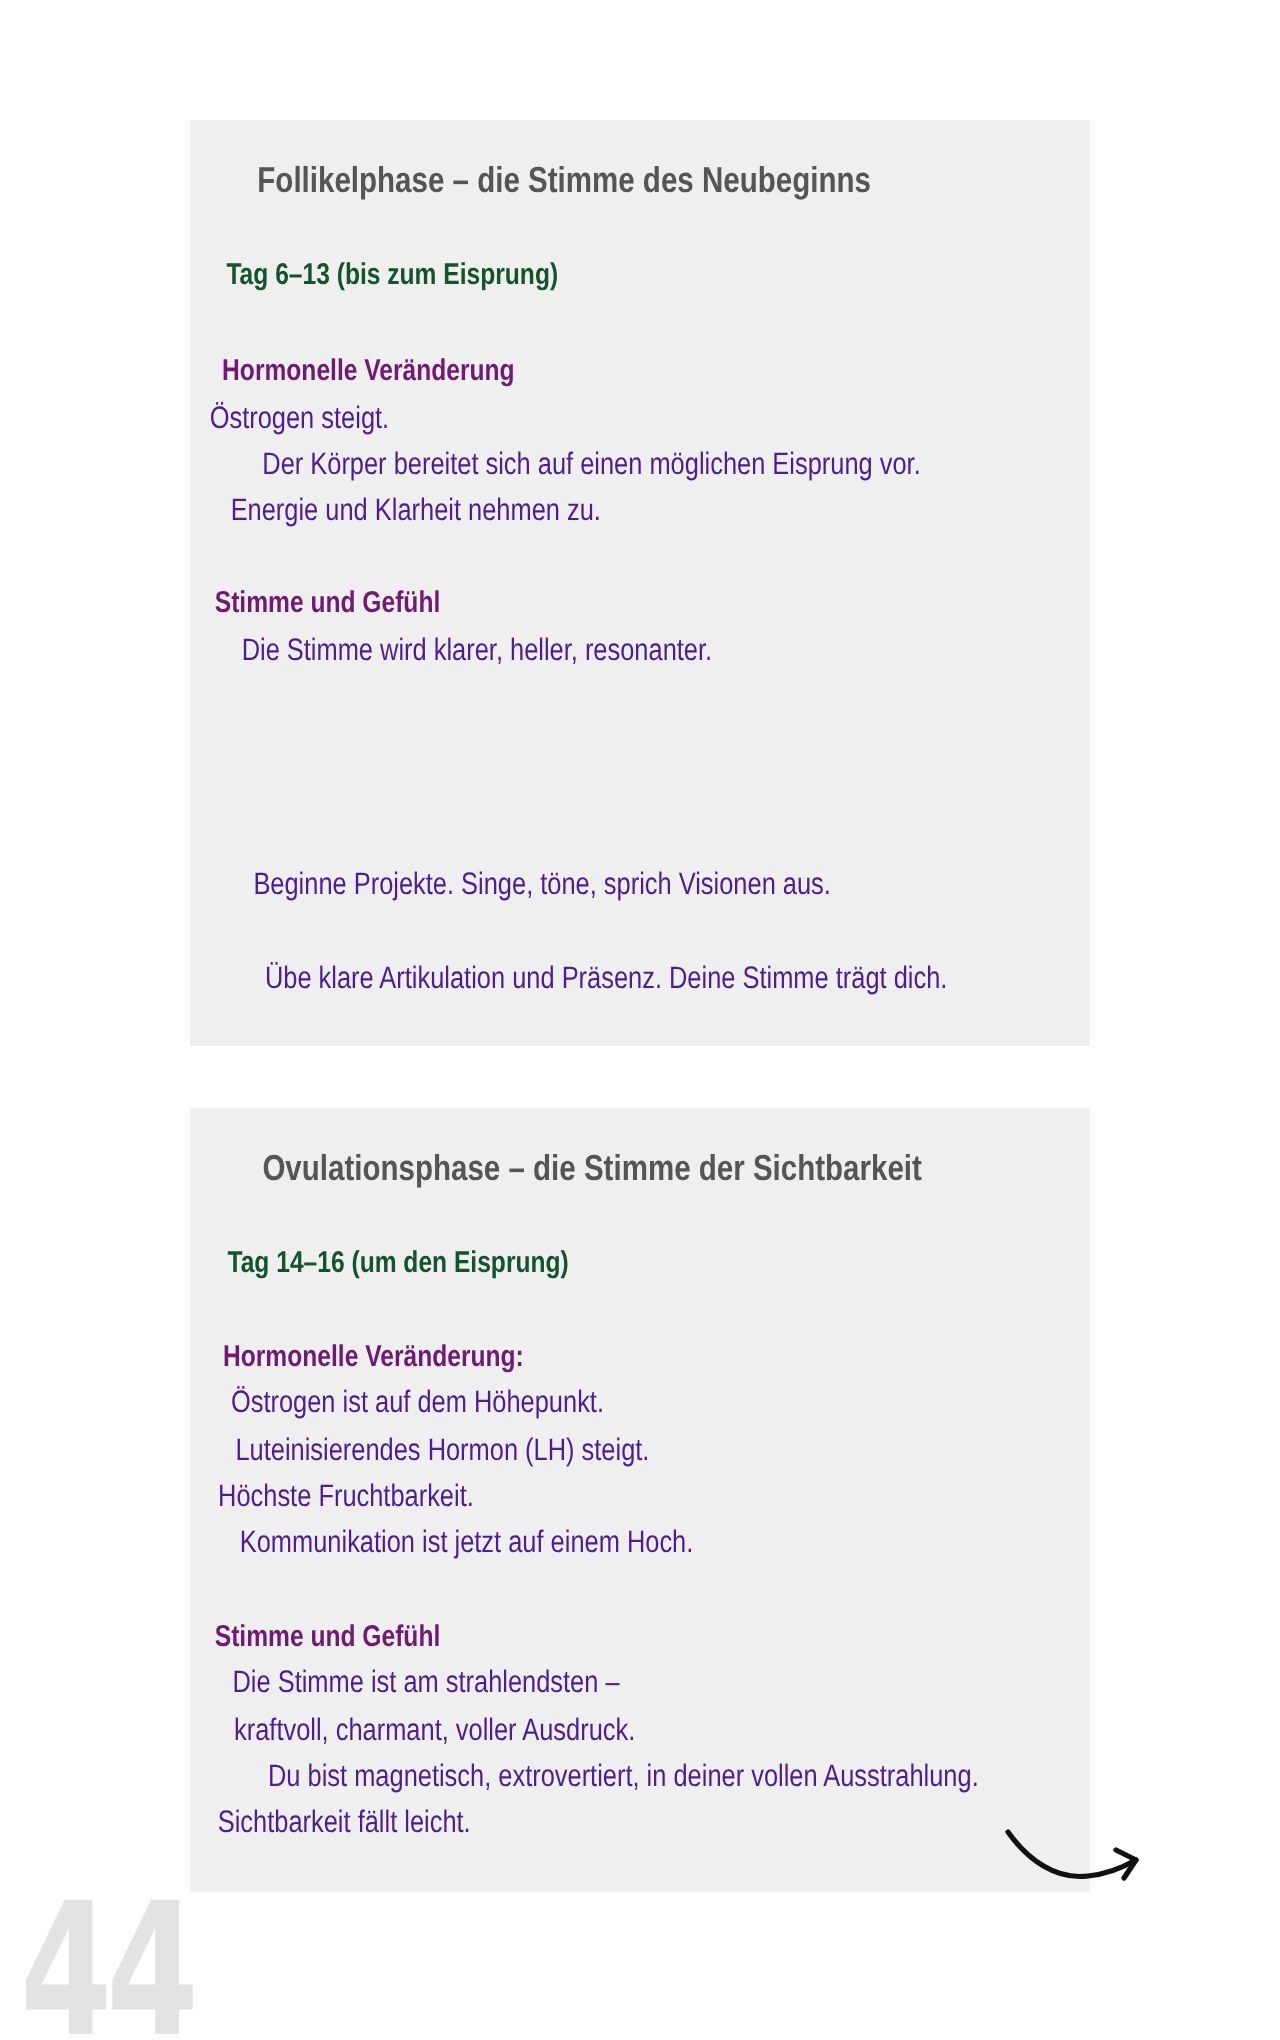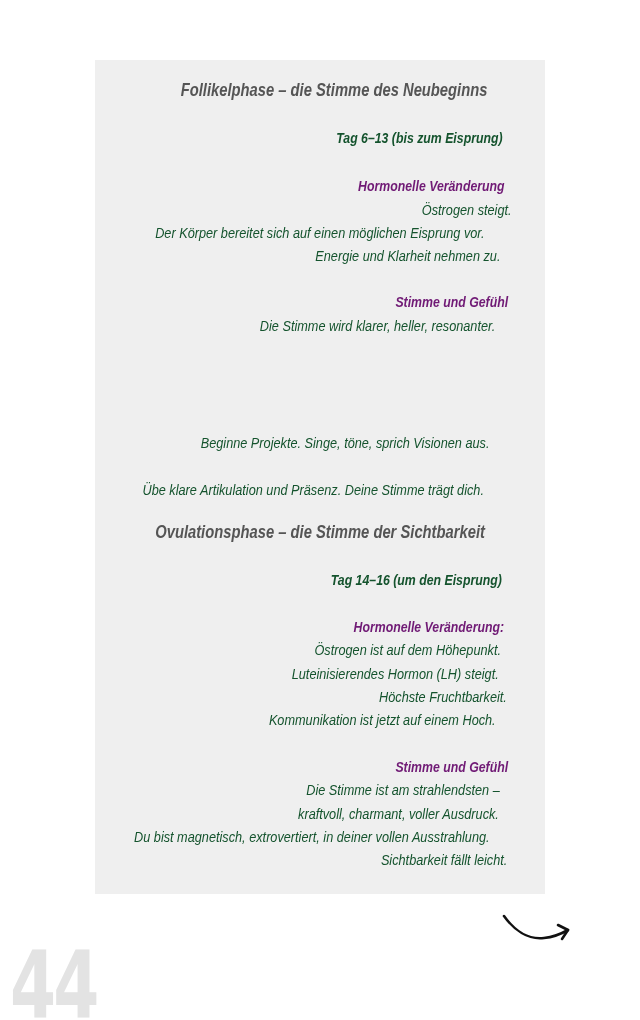--- a/index.html
+++ b/index.html
@@ -16,30 +16,29 @@
   }
   .card {
     position: absolute;
     left: 95px;
     width: 450px;
     background: #efefef;
     box-sizing: border-box;
     text-align: center;
   }
   #card1 { top: 60px; height: 463px; }
-  #card2 { top: 502px; height: 392px; }
+  #card2 { top: 554px; height: 392px; }
 
   .line {
     display: block;
     white-space: nowrap;
     position: absolute;
     left: 0;
     width: 426px;
-    text-align: right;
-    font-style: italic;
+    text-align: left;
   }
   .line > span {
     display: inline-block;
     transform: scaleX(0.82);
     transform-origin: center;
   }
   .title {
     font-size: 18px;
     font-weight: bold;
     color: #555555;
@@ -49,21 +48,21 @@
     font-weight: bold;
     color: #14532d;
   }
   .head {
     font-size: 15px;
     font-weight: bold;
     color: #701a75;
   }
   .body {
     font-size: 15.5px;
-    color: #14532d;
+    color: #4c1d95;
   }
 
   #page-number {
     position: absolute;
     left: 10px;
     top: 940px;
     font-family: "DejaVu Sans", sans-serif;
     font-size: 92px;
     font-weight: bold;
     color: #e3e3e3;

